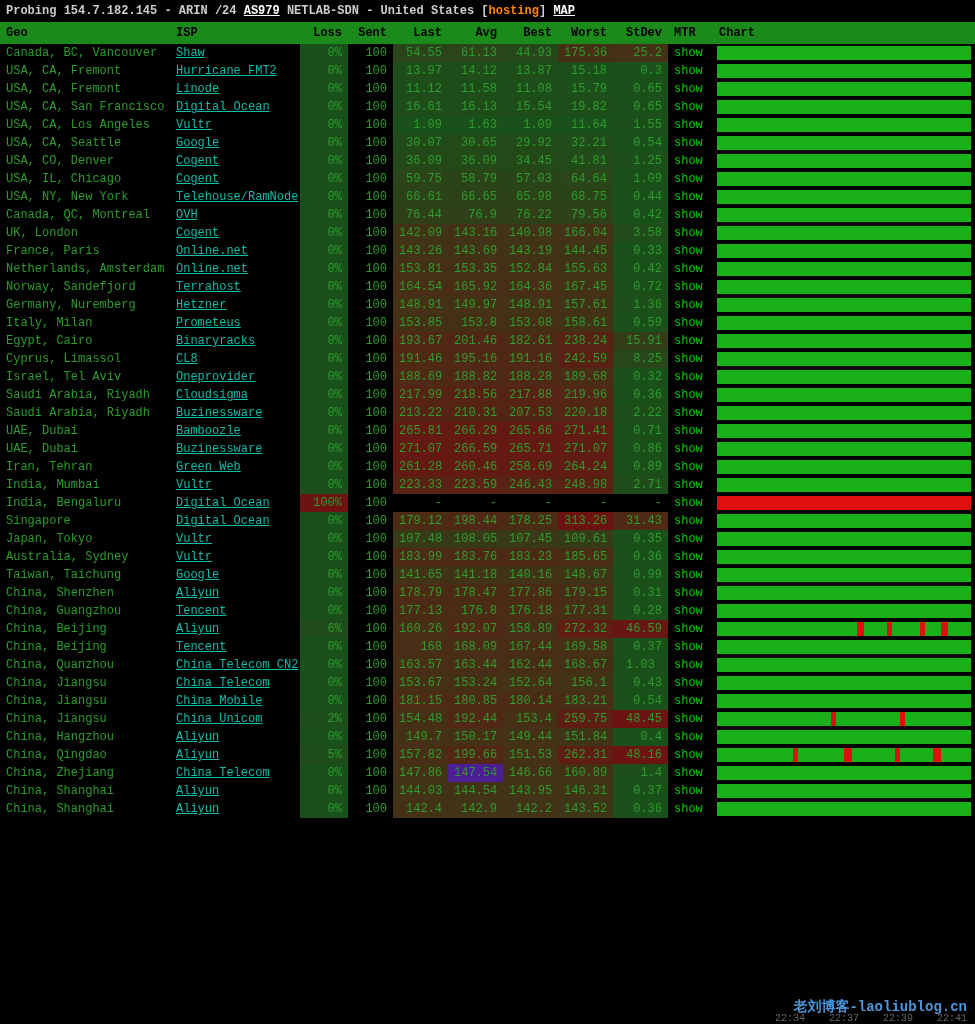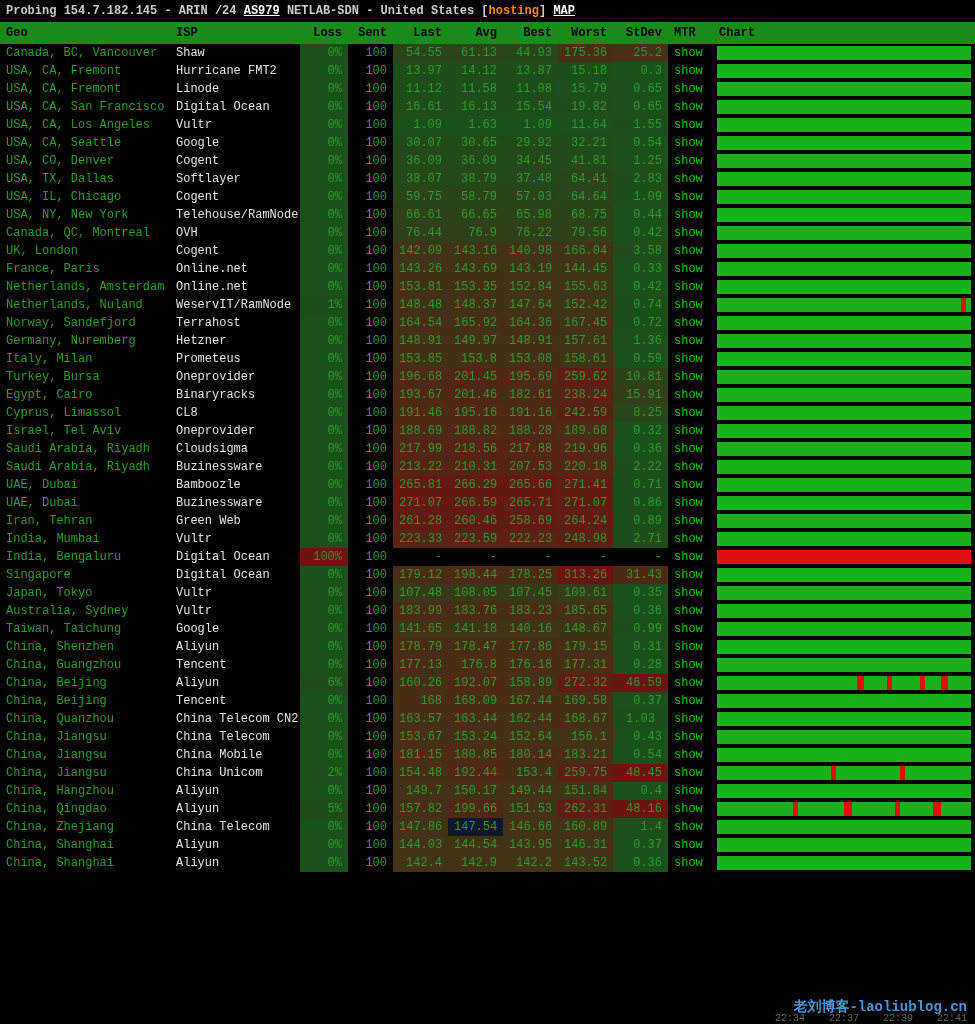--- a/index.html
+++ b/index.html
@@ -35,21 +35,21 @@
     font-weight: bold;
     font-size: 12px;
   }
   td {
     padding: 2px 6px;
     color: #2d9c2d;
     font-size: 12px;
     white-space: nowrap;
   }
   td.num { text-align: right; }
-  td.isp { color: #e5e5e5; }
+  td.isp { color: #14b8a6; text-decoration: underline; }
   td.mtr { color: #0c0; cursor: pointer; }
   td.chart-cell { padding: 2px 4px; }
   .chart-bar {
     height: 14px;
     width: 100%;
     position: relative;
     background: #0a3a0a;
     overflow: hidden;
   }
   .chart-fill {
@@ -242,37 +242,20 @@
         <td class="num" style="background: rgb(35, 74, 25);">41.81</td>
         <td class="num" style="background: rgb(28, 79, 26);">1.25</td>
         <td class="mtr">show</td>
         <td class="chart-cell">
           <div class="chart-bar">
             <div class="chart-fill" style="width: 100%;"></div>
           </div>
         </td>
       </tr>
       <tr>
-        <td>USA, TX, Dallas</td>
-        <td class="isp">Softlayer</td>
-        <td class="num" style="background: rgb(26, 80, 26);">0%</td>
-        <td class="num">100</td>
-        <td class="num" style="background: rgb(36, 72, 25);">38.07</td>
-        <td class="num" style="background: rgb(37, 72, 25);">38.79</td>
-        <td class="num" style="background: rgb(36, 72, 25);">37.48</td>
-        <td class="num" style="background: rgb(41, 69, 25);">64.41</td>
-        <td class="num" style="background: rgb(30, 77, 26);">2.83</td>
-        <td class="mtr">show</td>
-        <td class="chart-cell">
-          <div class="chart-bar">
-            <div class="chart-fill" style="width: 100%;"></div>
-          </div>
-        </td>
-      </tr>
-      <tr>
         <td>USA, IL, Chicago</td>
         <td class="isp">Cogent</td>
         <td class="num" style="background: rgb(26, 80, 26);">0%</td>
         <td class="num">100</td>
         <td class="num" style="background: rgb(43, 68, 24);">59.75</td>
         <td class="num" style="background: rgb(42, 68, 24);">58.79</td>
         <td class="num" style="background: rgb(42, 68, 25);">57.03</td>
         <td class="num" style="background: rgb(41, 69, 25);">64.64</td>
         <td class="num" style="background: rgb(27, 79, 26);">1.09</td>
         <td class="mtr">show</td>
@@ -361,38 +344,20 @@
         <td class="num" style="background: rgb(65, 51, 22);">155.63</td>
         <td class="num" style="background: rgb(26, 80, 26);">0.42</td>
         <td class="mtr">show</td>
         <td class="chart-cell">
           <div class="chart-bar">
             <div class="chart-fill" style="width: 100%;"></div>
           </div>
         </td>
       </tr>
       <tr>
-        <td>Netherlands, Nuland</td>
-        <td class="isp">WeservIT/RamNode</td>
-        <td class="num" style="background: rgb(27, 79, 26);">1%</td>
-        <td class="num">100</td>
-        <td class="num" style="background: rgb(67, 49, 22);">148.48</td>
-        <td class="num" style="background: rgb(67, 49, 22);">148.37</td>
-        <td class="num" style="background: rgb(67, 50, 22);">147.64</td>
-        <td class="num" style="background: rgb(65, 52, 22);">152.42</td>
-        <td class="num" style="background: rgb(27, 79, 26);">0.74</td>
-        <td class="mtr">show</td>
-        <td class="chart-cell">
-          <div class="chart-bar">
-            <div class="chart-fill" style="width: 100%;"></div>
-            <div class="chart-red" style="left: 96%; width: 2%; background: rgb(224, 16, 16);"></div>
-          </div>
-        </td>
-      </tr>
-      <tr>
         <td>Norway, Sandefjord</td>
         <td class="isp">Terrahost</td>
         <td class="num" style="background: rgb(26, 80, 26);">0%</td>
         <td class="num">100</td>
         <td class="num" style="background: rgb(72, 46, 22);">164.54</td>
         <td class="num" style="background: rgb(72, 46, 22);">165.92</td>
         <td class="num" style="background: rgb(72, 46, 22);">164.36</td>
         <td class="num" style="background: rgb(69, 49, 22);">167.45</td>
         <td class="num" style="background: rgb(27, 79, 26);">0.72</td>
         <td class="mtr">show</td>
@@ -430,37 +395,20 @@
         <td class="num" style="background: rgb(66, 50, 22);">158.61</td>
         <td class="num" style="background: rgb(26, 80, 26);">0.59</td>
         <td class="mtr">show</td>
         <td class="chart-cell">
           <div class="chart-bar">
             <div class="chart-fill" style="width: 100%;"></div>
           </div>
         </td>
       </tr>
       <tr>
-        <td>Turkey, Bursa</td>
-        <td class="isp">Oneprovider</td>
-        <td class="num" style="background: rgb(26, 80, 26);">0%</td>
-        <td class="num">100</td>
-        <td class="num" style="background: rgb(81, 39, 21);">196.68</td>
-        <td class="num" style="background: rgb(82, 38, 21);">201.45</td>
-        <td class="num" style="background: rgb(81, 40, 21);">195.69</td>
-        <td class="num" style="background: rgb(94, 30, 20);">259.62</td>
-        <td class="num" style="background: rgb(44, 67, 24);">10.81</td>
-        <td class="mtr">show</td>
-        <td class="chart-cell">
-          <div class="chart-bar">
-            <div class="chart-fill" style="width: 100%;"></div>
-          </div>
-        </td>
-      </tr>
-      <tr>
         <td>Egypt, Cairo</td>
         <td class="isp">Binaryracks</td>
         <td class="num" style="background: rgb(26, 80, 26);">0%</td>
         <td class="num">100</td>
         <td class="num" style="background: rgb(80, 40, 21);">193.67</td>
         <td class="num" style="background: rgb(82, 38, 21);">201.46</td>
         <td class="num" style="background: rgb(77, 42, 21);">182.61</td>
         <td class="num" style="background: rgb(88, 34, 20);">238.24</td>
         <td class="num" style="background: rgb(52, 61, 23);">15.91</td>
         <td class="mtr">show</td>
@@ -589,21 +537,21 @@
           </div>
         </td>
       </tr>
       <tr>
         <td>India, Mumbai</td>
         <td class="isp">Vultr</td>
         <td class="num" style="background: rgb(26, 80, 26);">0%</td>
         <td class="num">100</td>
         <td class="num" style="background: rgb(88, 34, 20);">223.33</td>
         <td class="num" style="background: rgb(89, 34, 20);">223.59</td>
-        <td class="num" style="background: rgb(88, 34, 20);">222.23</td>
+        <td class="num" style="background: rgb(88, 34, 20);">246.43</td>
         <td class="num" style="background: rgb(91, 32, 20);">248.98</td>
         <td class="num" style="background: rgb(30, 77, 26);">2.71</td>
         <td class="mtr">show</td>
         <td class="chart-cell">
           <div class="chart-bar">
             <div class="chart-fill" style="width: 100%;"></div>
           </div>
         </td>
       </tr>
       <tr>
@@ -871,21 +819,21 @@
             <div class="chart-red" style="left: 85%; width: 3%; background: rgb(224, 16, 16);"></div>
           </div>
         </td>
       </tr>
       <tr>
         <td>China, Zhejiang</td>
         <td class="isp">China Telecom</td>
         <td class="num" style="background: rgb(26, 80, 26);">0%</td>
         <td class="num">100</td>
         <td class="num" style="background: rgb(67, 50, 22);">147.86</td>
-        <td class="num" style="background: #0f172a; text-align: center;">147.54</td>
+        <td class="num" style="background: #4c1d95; text-align: center;">147.54</td>
         <td class="num" style="background: rgb(67, 50, 22);">146.66</td>
         <td class="num" style="background: rgb(67, 50, 22);">160.89</td>
         <td class="num" style="background: rgb(28, 79, 26);">1.4</td>
         <td class="mtr">show</td>
         <td class="chart-cell">
           <div class="chart-bar">
             <div class="chart-fill" style="width: 100%;"></div>
           </div>
         </td>
       </tr>

